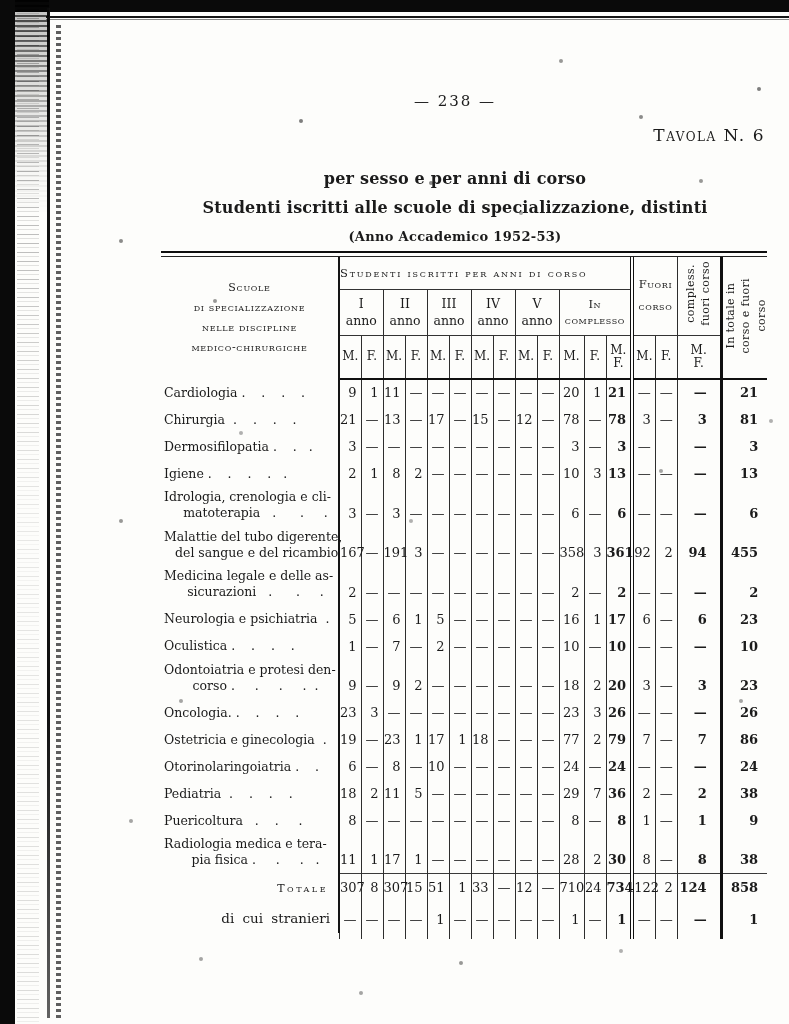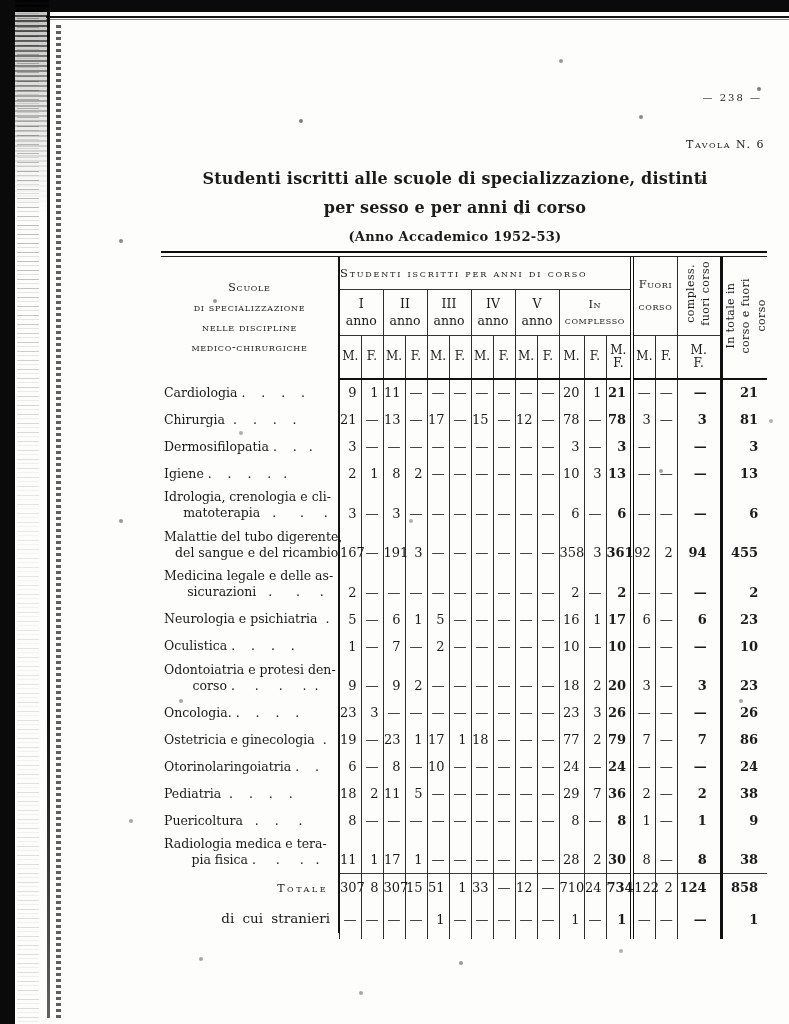--- a/index.html
+++ b/index.html
@@ -37,24 +37,24 @@
              758px 88px 0 1px rgba(0,0,0,.5), 240px 432px 0 1px rgba(0,0,0,.3),
              660px 470px 0 1px rgba(0,0,0,.35), 410px 520px 0 1px rgba(0,0,0,.3),
              180px 700px 0 1px rgba(0,0,0,.35), 740px 700px 0 1px rgba(0,0,0,.35),
              460px 962px 0 1px rgba(0,0,0,.4), 360px 992px 0 1px rgba(0,0,0,.35),
              620px 950px 0 1px rgba(0,0,0,.3), 700px 860px 0 1px rgba(0,0,0,.3),
              200px 958px 0 1px rgba(0,0,0,.35), 120px 520px 0 1px rgba(0,0,0,.4),
              130px 820px 0 1px rgba(0,0,0,.35), 770px 420px 0 1px rgba(0,0,0,.3),
              560px 60px 0 1px rgba(0,0,0,.4), 120px 240px 0 1px rgba(0,0,0,.45); }
 
   
-  .pagenum { position:absolute; left:112px; width:650px; top:92px;
-             text-align:right; font-size:10px; letter-spacing:2px; }
-  .tavola  { position:absolute; top:138px; right:24px; font-variant:small-caps;
-             font-size:11px; letter-spacing:1.5px; }
+  .pagenum { position:absolute; left:130px; width:650px; top:92px;
+             text-align:center; font-size:15px; letter-spacing:2px; }
+  .tavola  { position:absolute; top:125px; right:24px; font-variant:small-caps;
+             font-size:17px; letter-spacing:1.5px; }
   .title   { position:absolute; left:130px; width:650px; top:165px; text-align:center;
              font-weight:bold; font-size:16px; line-height:1.8; letter-spacing:.2px; }
   .subtitle{ position:absolute; left:130px; width:650px; top:229px; text-align:center;
              font-weight:bold; font-size:13px; letter-spacing:.3px; }
 
   
   .table-wrap { position:absolute; left:161px; top:251px; width:606px; }
   .rule { height:6px; border-top:2.5px solid #0e0e0e; border-bottom:1px solid #222; }
   table { border-collapse:collapse; table-layout:fixed; width:606px; }
   th,td { font-weight:normal; }
@@ -107,22 +107,22 @@
 <div class="artifact" id="left-bar"></div>
 <div class="artifact" id="left-speck"></div>
 <div class="artifact" id="left-line1"></div>
 <div class="artifact" id="left-line2"></div>
 <div class="artifact" id="left-blob"></div>
 <div class="artifact" id="noise"></div>
 
 <div class="pagenum">— 238 —</div>
 <div class="tavola">Tavola N. 6</div>
 <div class="title">
+  <div>per sesso e per anni di corso</div>
   <div>Studenti iscritti alle scuole di specializzazione, distinti</div>
-  <div>per sesso e per anni di corso</div>
 </div>
 <div class="subtitle">(Anno Accademico 1952-53)</div>
 
 <div class="table-wrap">
   <div class="rule"></div>
   <table>
     <colgroup>
       <col style="width:178px">
       <col style="width:22px">
         <col style="width:22px">

